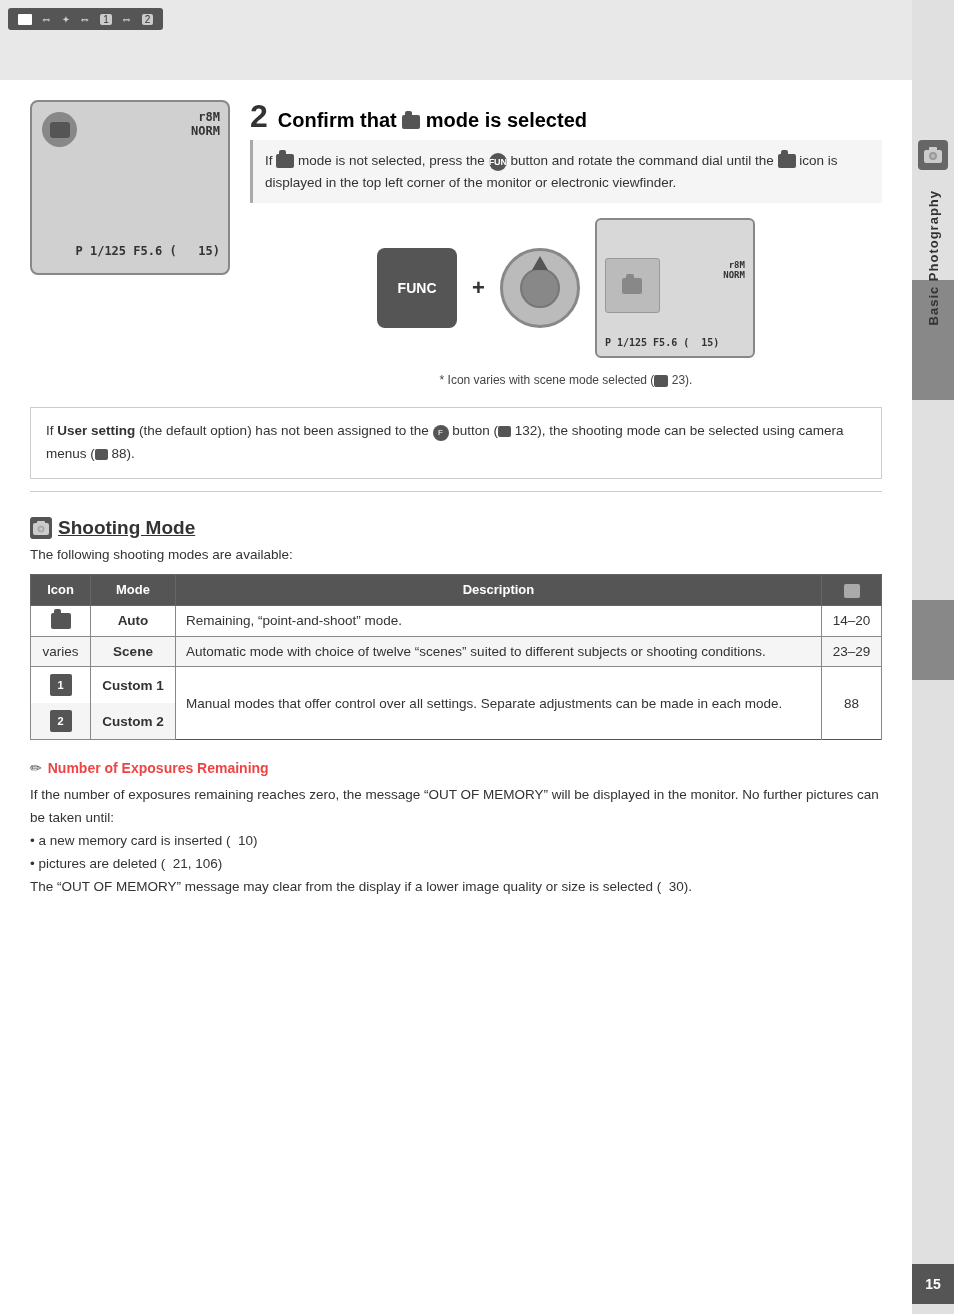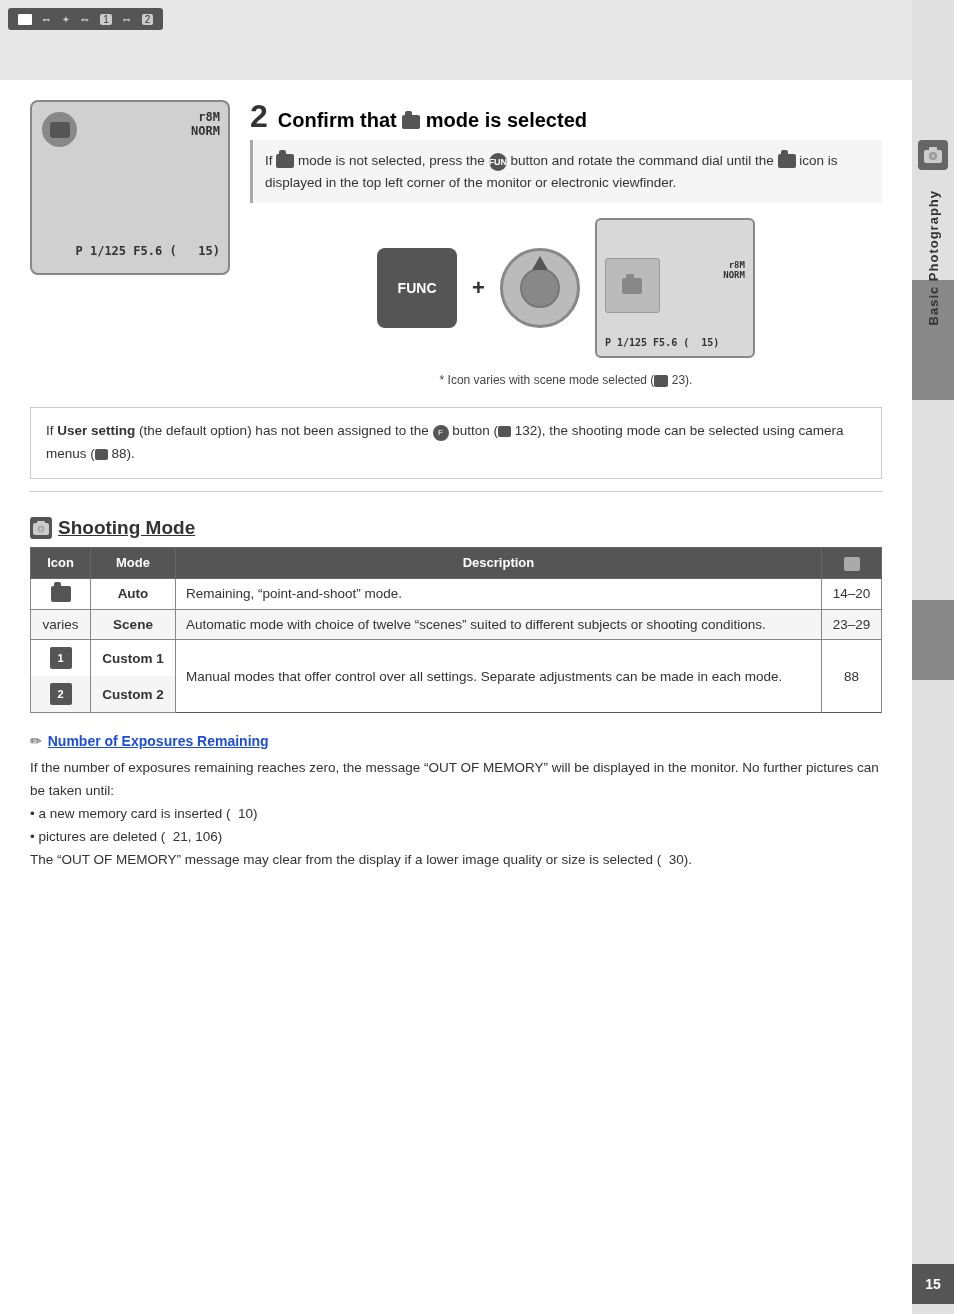--- a/index.html
+++ b/index.html
@@ -427,22 +427,21 @@
       gap: 6px;
       margin-bottom: 8px;
     }
     .pencil-icon-small {
       font-size: 14px;
       color: #555;
     }
     .exposures-title {
       font-size: 14px;
       font-weight: bold;
-      color: #1d4ed8;
-      text-decoration: underline;
+      color: #ef4444;
     }
     .exposures-body {
       font-size: 13.5px;
       color: #333;
       line-height: 1.7;
     }
 
     .divider {
       border: none;
       border-top: 1px solid #ccc;
@@ -552,20 +551,21 @@
     <div class="section-icon">
       <svg width="16" height="14" viewBox="0 0 16 14">
           <rect x="0" y="2" width="16" height="12" rx="2" fill="#ccc"></rect>
           <rect x="4" y="0" width="8" height="4" rx="1" fill="#ccc"></rect>
           <circle cx="8" cy="8" r="3.5" fill="#aaa"></circle>
           <circle cx="8" cy="8" r="1.5" fill="#ccc"></circle>
         </svg>
     </div>
     <span class="section-title">Shooting Mode</span>
   </div>
+  <div class="section-subtitle">The following shooting modes are available:</div>
 
   <table class="mode-table">
     <thead>
       <tr>
         <th class="col-icon">Icon</th>
         <th class="col-mode">Mode</th>
         <th class="col-desc">Description</th>
         <th class="col-ref">
           <span style="display:inline-block;background:#aaa;width:16px;height:14px;border-radius:2px;vertical-align:middle;"></span>
         </th>

